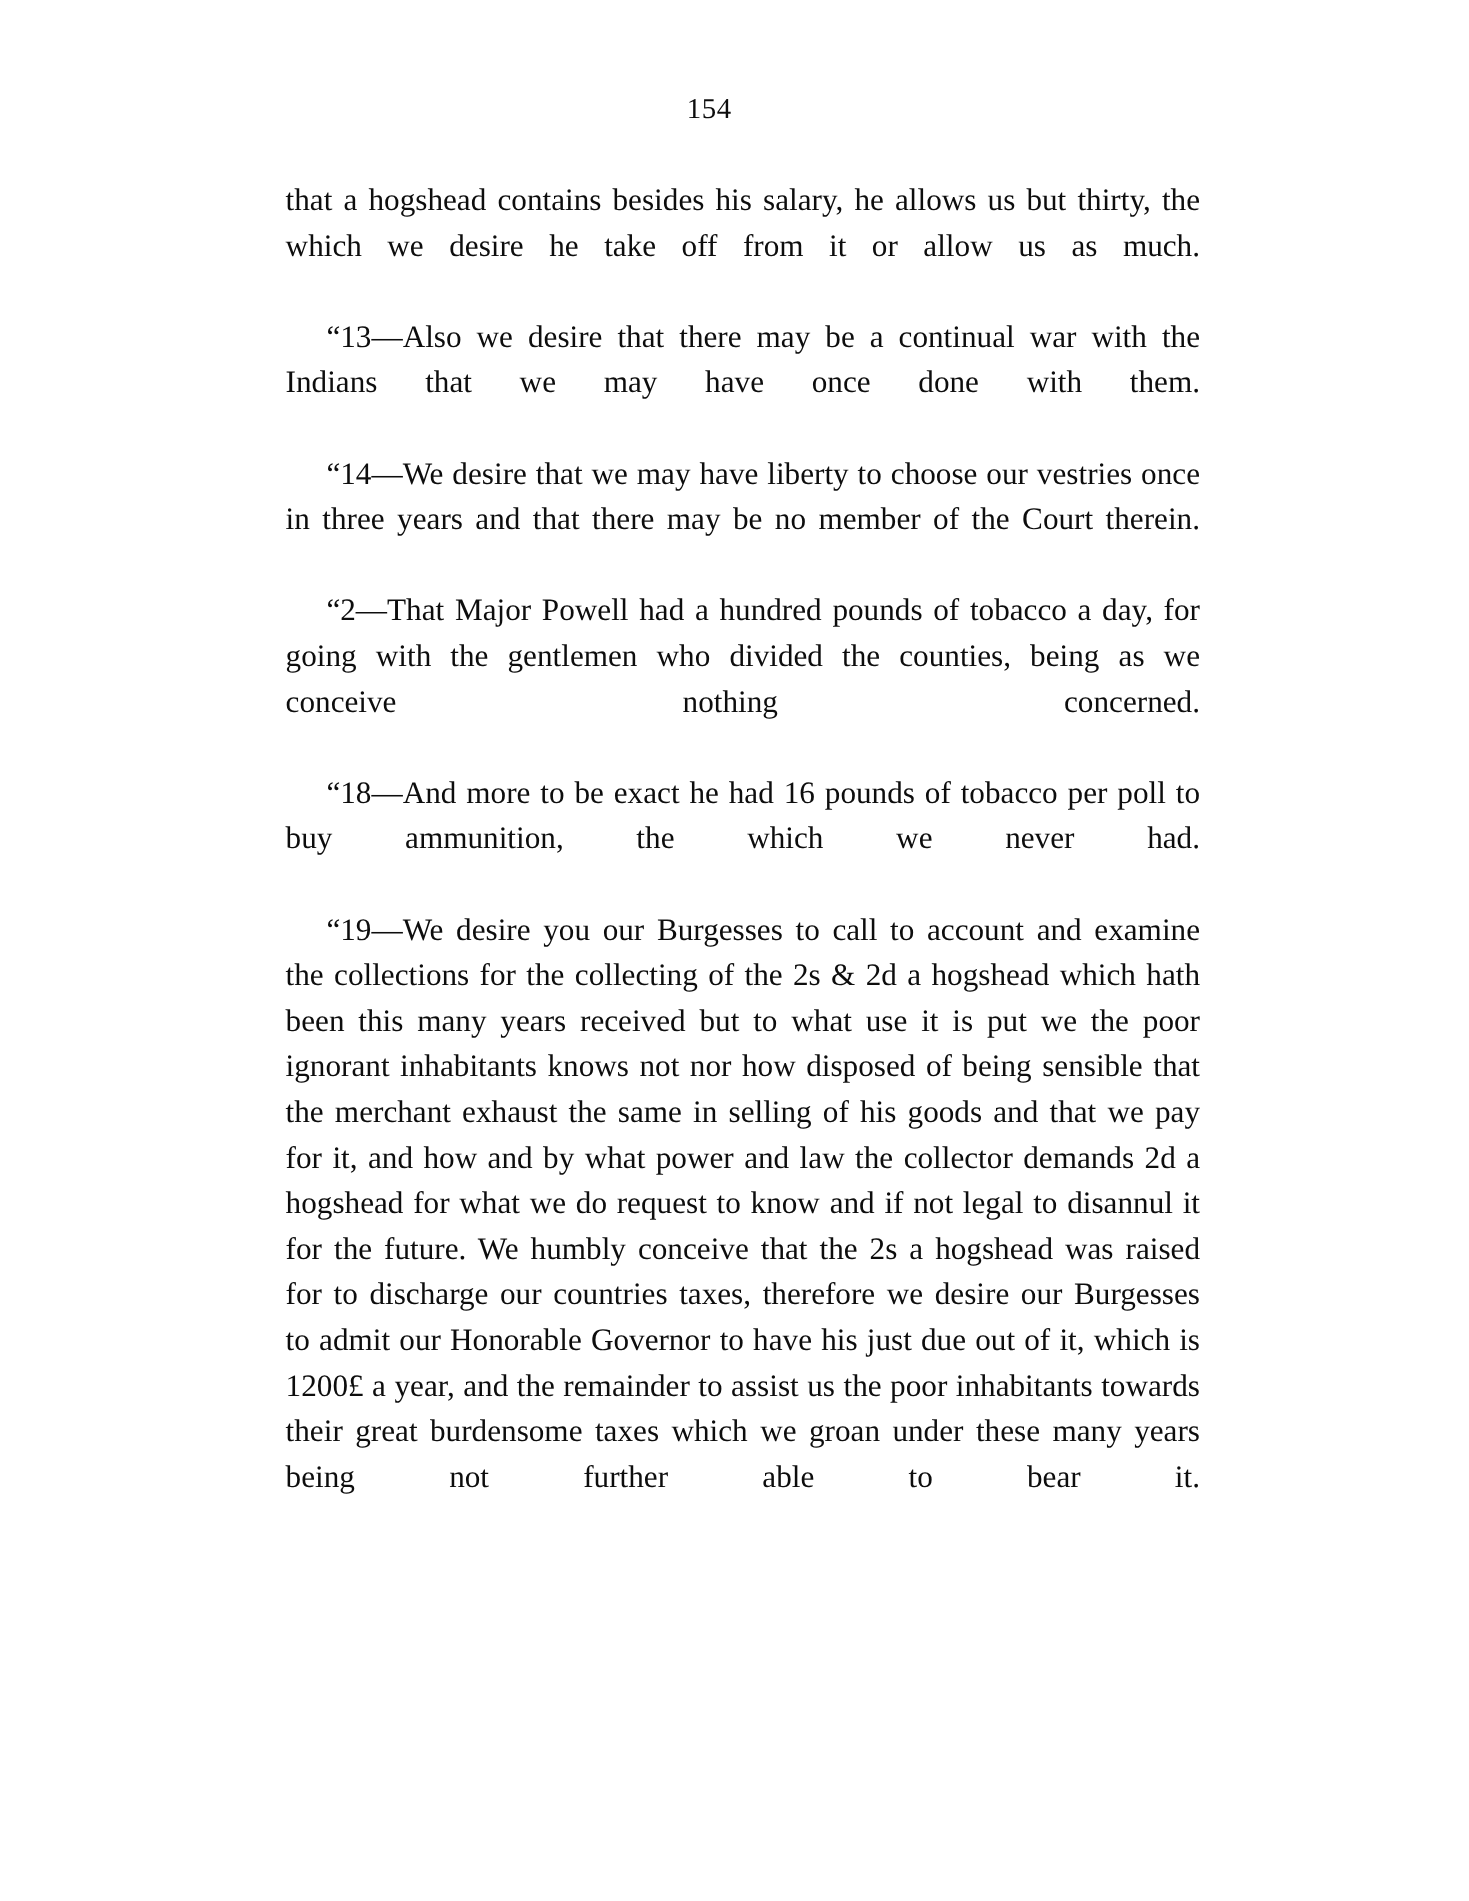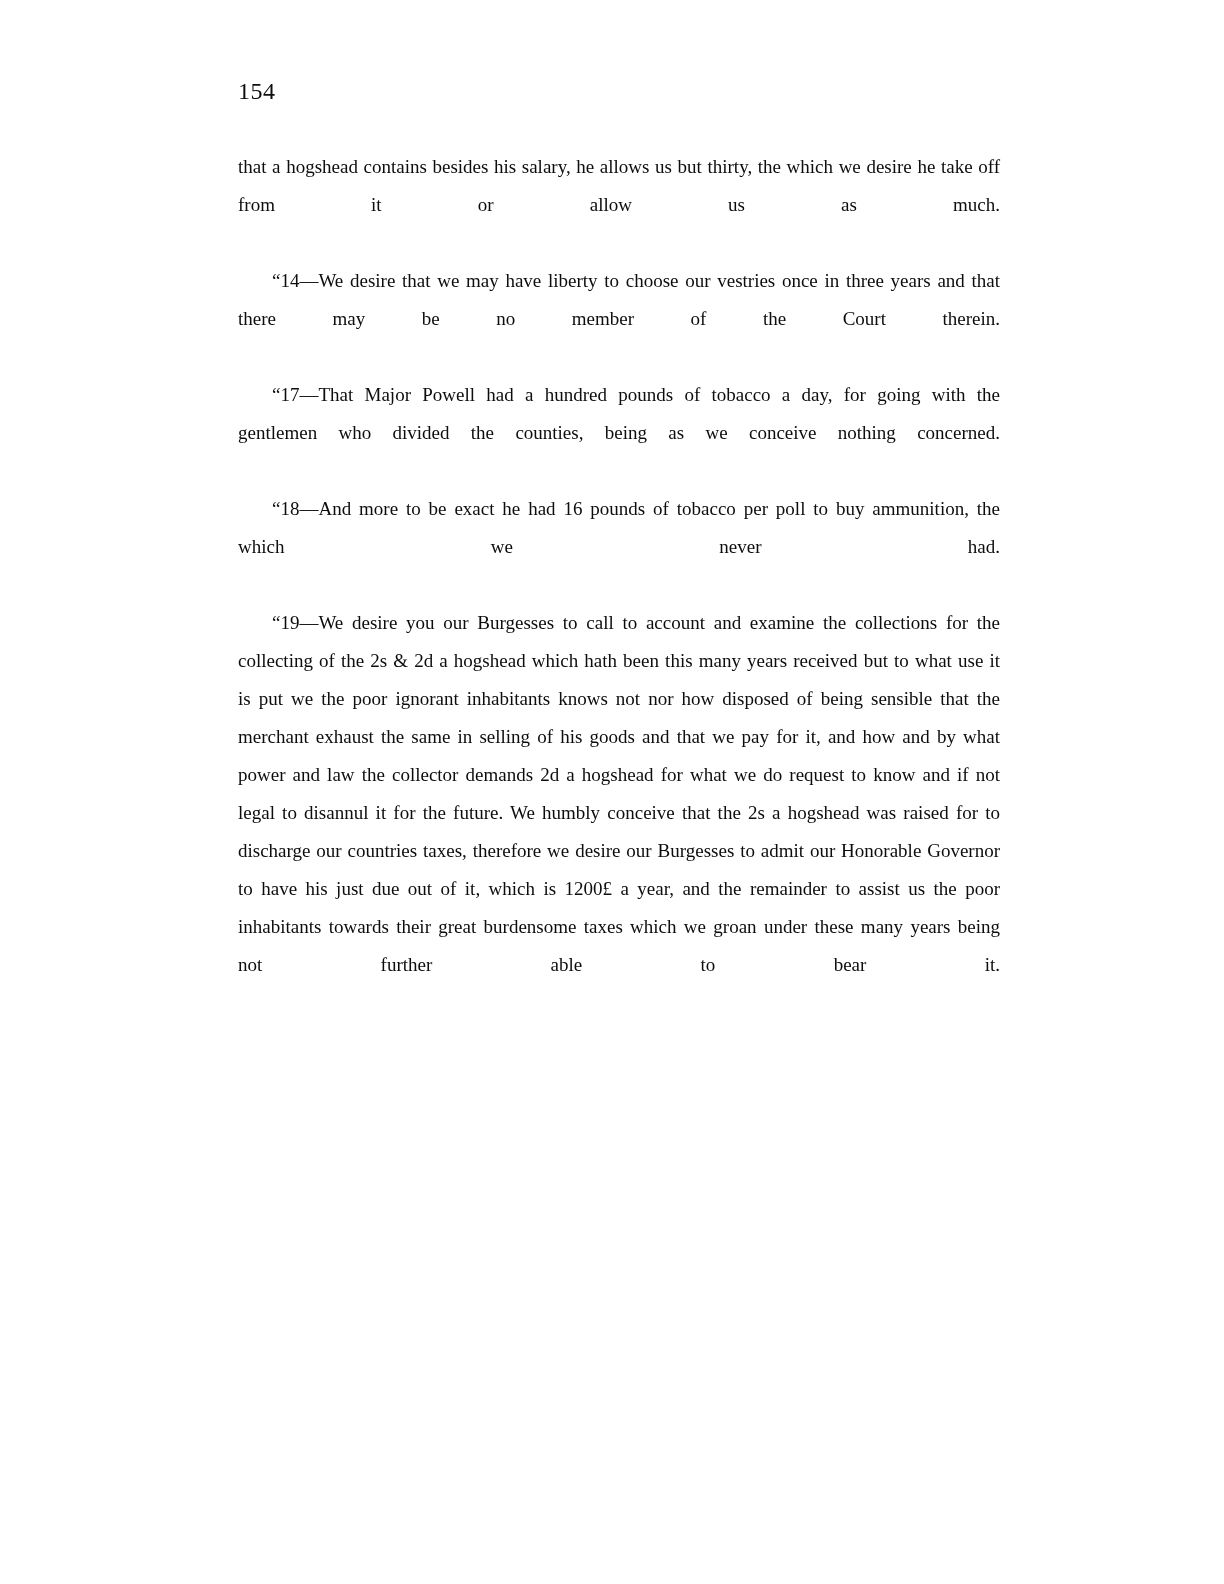--- a/index.html
+++ b/index.html
@@ -15,24 +15,25 @@
   }
   .page {
     position: relative;
     width: 1224px;
     height: 1584px;
     box-sizing: border-box;
   }
   .running-head {
     position: absolute;
     top: 78px;
-    left: 238px;
+    left: 252px;
     width: 762px;
     display: flex;
     align-items: baseline;
+    justify-content: center;
   }
   .folio {
     font-size: 24px;
     letter-spacing: 0.5px;
     margin-right: 84px;
   }
   .head-title {
     font-size: 22px;
     letter-spacing: 2.1px;
     font-variant: small-caps;
@@ -40,21 +41,21 @@
     font-weight: 700;
   }
   .body-col {
     position: absolute;
     top: 148px;
     left: 238px;
     width: 762px;
   }
   p {
     margin: 0;
-    font-size: 19px;
+    font-size: 26px;
     line-height: 38px;
     text-align: justify;
     text-justify: inter-word;
     word-spacing: 0.5px;
   }
   p.indent {
     text-indent: 34px;
   }
   
   p::after {
@@ -67,19 +68,20 @@
 <body>
 
 <div class="page">
 
   <div class="running-head">
     <span class="folio">154</span>
   </div>
 
   <div class="body-col">
     <p>that a hogshead contains besides his salary, he allows us but thirty, the which we desire he take off from it or allow us as much.</p>
+    <p class="indent">“13—Also we desire that there may be a continual war with the Indians that we may have once done with them.</p>
     <p class="indent">“14—We desire that we may have liberty to choose our vestries once in three years and that there may be no member of the Court therein.</p>
-    <p class="indent">“17—That Major Powell had a hundred pounds of tobacco a day, for going with the gentlemen who divided the counties, being as we conceive nothing concerned.</p>
+    <p class="indent">“2—That Major Powell had a hundred pounds of tobacco a day, for going with the gentlemen who divided the counties, being as we conceive nothing concerned.</p>
     <p class="indent">“18—And more to be exact he had 16 pounds of tobacco per poll to buy ammunition, the which we never had.</p>
     <p class="indent">“19—We desire you our Burgesses to call to account and examine the collections for the collecting of the 2s &amp; 2d a hogshead which hath been this many years received but to what use it is put we the poor ignorant inhabitants knows not nor how disposed of being sensible that the merchant exhaust the same in selling of his goods and that we pay for it, and how and by what power and law the collector demands 2d a hogshead for what we do request to know and if not legal to disannul it for the future.  We humbly conceive that the 2s a hogshead was raised for to discharge our countries taxes, therefore we desire our Burgesses to admit our Honorable Governor to have his just due out of it, which is 1200£ a year, and the remainder to assist us the poor inhabitants towards their great burdensome taxes which we groan under these many years being not further able to bear it.</p>
   </div>
 
 </div>
 
 </body></html>

